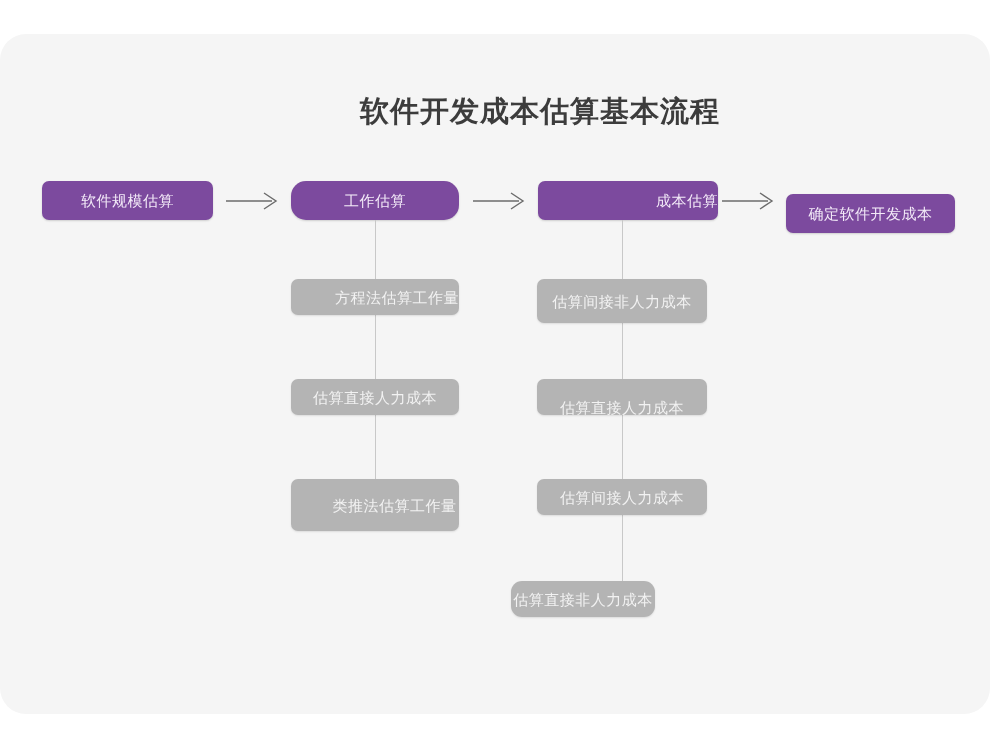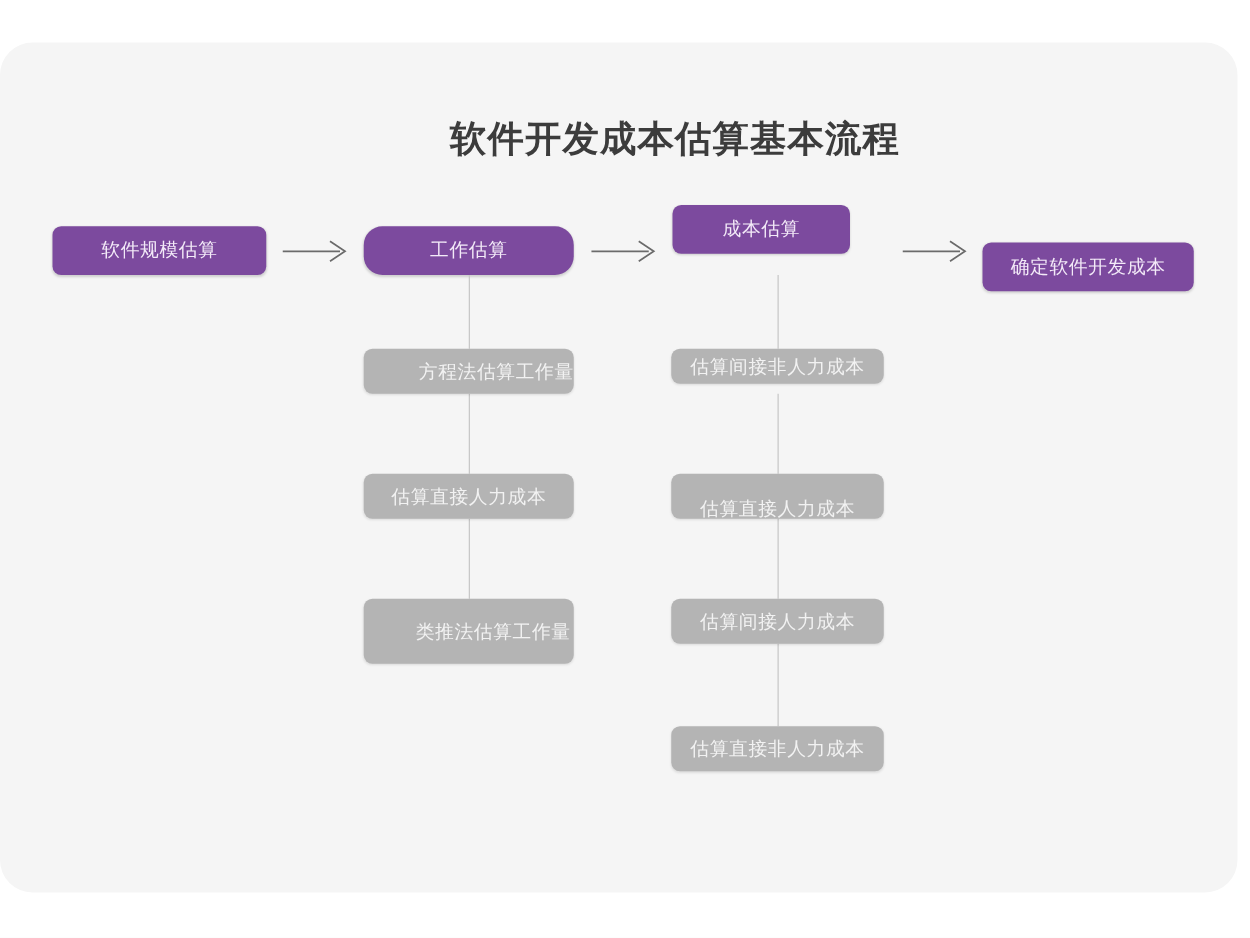--- a/index.html
+++ b/index.html
@@ -106,21 +106,21 @@
 
   <div class="node primary" style="left:291px; top:181px; width:168px; height:39px;border-radius:15px;">
     <span>工作估算</span>
   </div>
 
   <svg class="arrow-h" style="left:473px; top:189px; width:52px; height:24px;" viewBox="0 0 52 24">
     <line x1="0" y1="12" x2="46" y2="12" stroke="#6b6b6b" stroke-width="1.4"></line>
     <polyline points="38,4 50,12 38,20" fill="none" stroke="#6b6b6b" stroke-width="1.4"></polyline>
   </svg>
 
-  <div class="node primary" style="left:538px; top:164px; width:142px; height:39px;">
+  <div class="node primary" style="left:538px; top:181px; width:180px; height:39px;justify-content:flex-end;">
     <span>成本估算</span>
   </div>
 
   <svg class="arrow-h" style="left:722px; top:189px; width:52px; height:24px;" viewBox="0 0 52 24">
     <line x1="0" y1="12" x2="46" y2="12" stroke="#6b6b6b" stroke-width="1.4"></line>
     <polyline points="38,4 50,12 38,20" fill="none" stroke="#6b6b6b" stroke-width="1.4"></polyline>
   </svg>
 
   <div class="node primary" style="left:786px; top:181px; width:169px; height:39px;margin-top:13px;">
     <span>确定软件开发成本</span>
@@ -140,29 +140,29 @@
 
   <div class="node secondary" style="left:291px; top:479px; width:168px; height:52px;padding-left:39px;">
     <span>类推法估算工作量</span>
   </div>
 
   <div class="vline" style="left:622px; top:220px; height:59px;"></div>
   <div class="vline" style="left:622px; top:315px; height:64px;"></div>
   <div class="vline" style="left:622px; top:415px; height:64px;"></div>
   <div class="vline" style="left:622px; top:515px; height:66px;"></div>
 
-  <div class="node secondary" style="left:537px; top:279px; width:170px; height:28px;">
+  <div class="node secondary" style="left:537px; top:279px; width:170px; height:44px;">
     <span>估算间接非人力成本</span>
   </div>
 
   <div class="node secondary" style="left:537px; top:379px; width:170px; height:36px;align-items:flex-end;">
     <span>估算直接人力成本</span>
   </div>
 
   <div class="node secondary" style="left:537px; top:479px; width:170px; height:36px;">
     <span>估算间接人力成本</span>
   </div>
 
-  <div class="node secondary" style="left:537px; top:581px; width:170px; height:36px;">
+  <div class="node secondary" style="left:511px; top:581px; width:144px; height:36px;border-radius:11px;">
     <span>估算直接非人力成本</span>
   </div>
 
 </div>
 
 </body></html>

